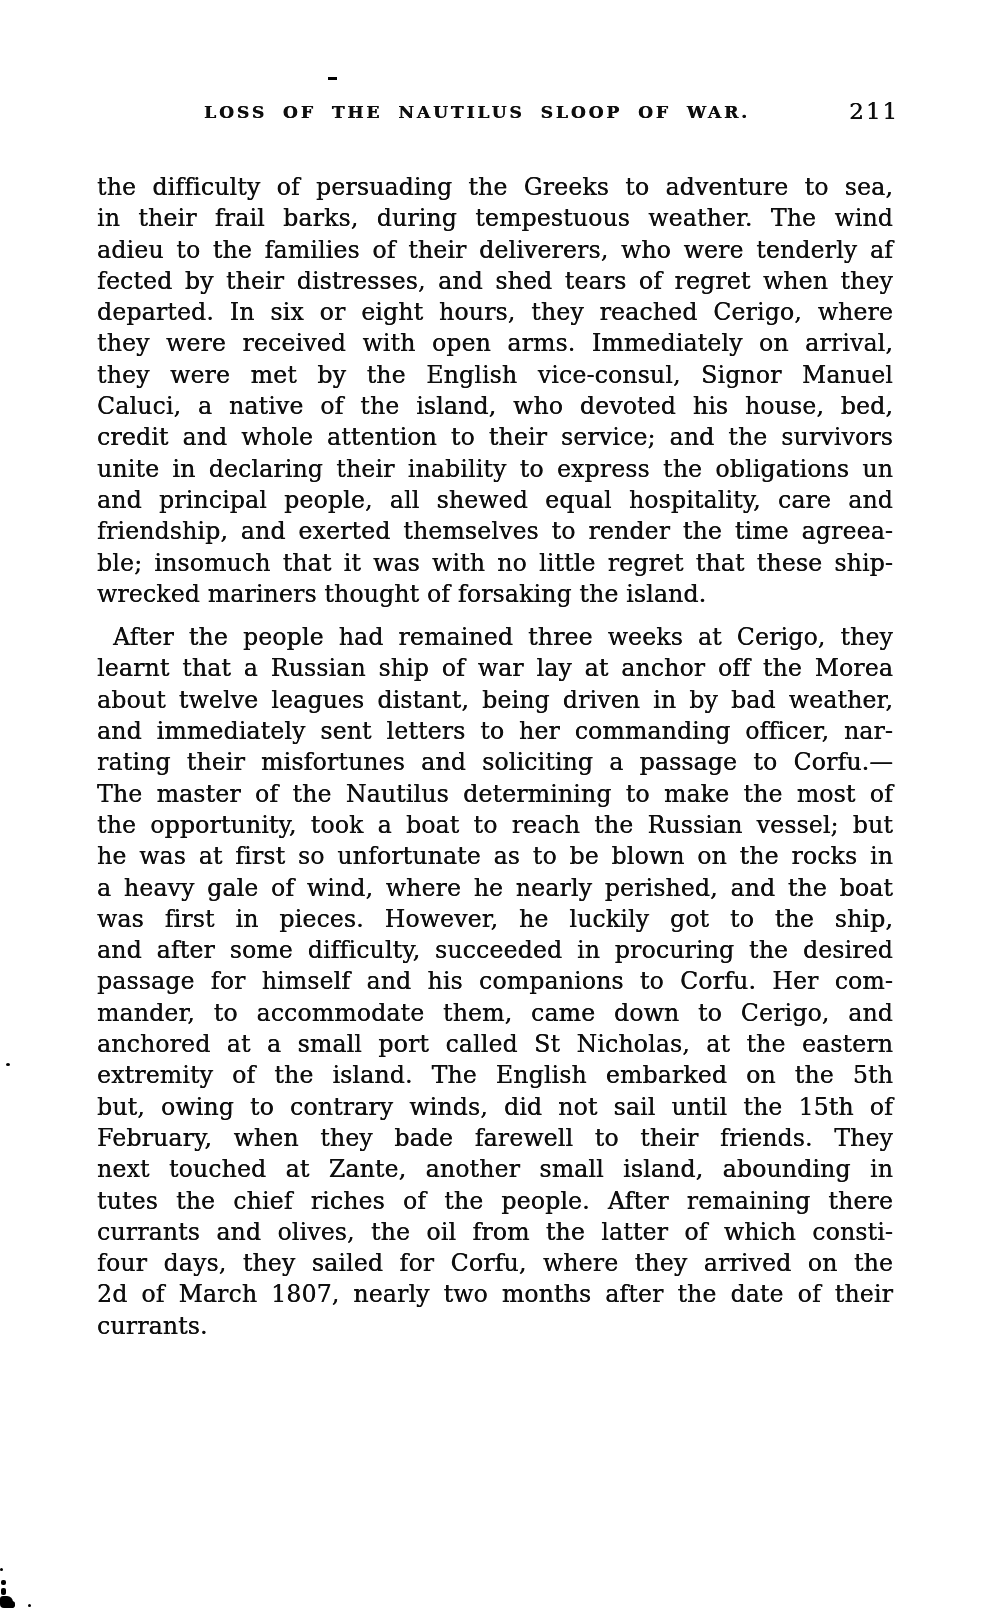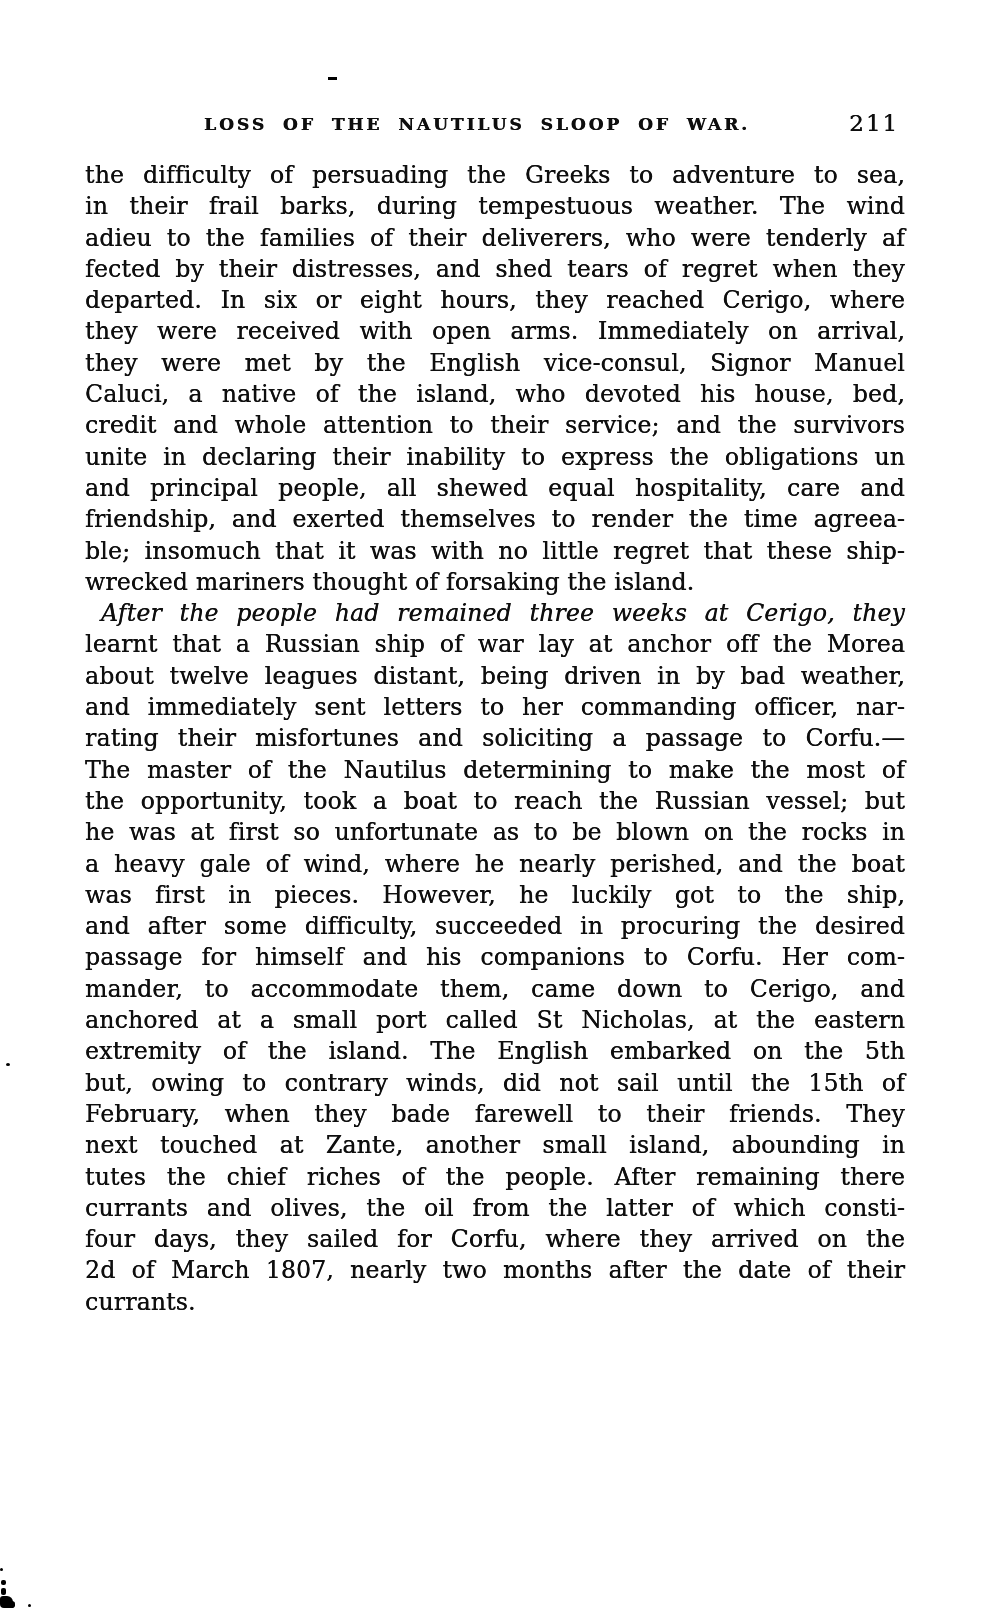--- a/index.html
+++ b/index.html
@@ -15,21 +15,20 @@
     overflow: hidden;
     font-family: "DejaVu Serif", serif;
     color: #0e0e0e;
   }
   .page-header {
     position: absolute;
     top: 102px;
     left: 85px;
     width: 820px;
     height: 30px;
-    margin-top: 12px;
   }
   .running-title {
     display: block;
     text-align: center;
     padding-right: 36px;
     font-size: 17px;
     font-weight: bold;
     letter-spacing: 3px;
     word-spacing: 7px;
     white-space: nowrap;
@@ -47,32 +46,31 @@
   .text-block {
     position: absolute;
     top: 160px;
     left: 85px;
     width: 820px;
     font-size: 23.5px;
     line-height: 31.3px;
     letter-spacing: 0.2px;
     text-shadow: 0.35px 0.2px 0 #151515;
   }
-  .paragraph { margin: 0; }
+  .paragraph { margin: 12px; }
   .line {
     text-align: justify;
     text-align-last: justify;
     white-space: normal;
   }
   .line.last {
     text-align-last: left;
   }
   .line.indent {
     text-indent: 16px;
-    font-style: italic;
   }
   .speckle {
     position: absolute;
     background: #000;
   }
   .round { border-radius: 50%; }
 </style>
 </head>
 <body>
 

